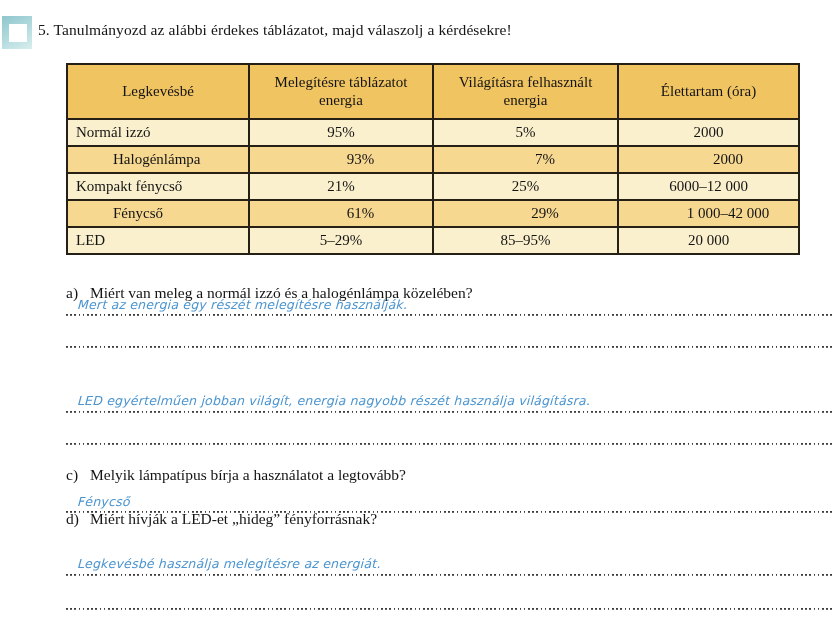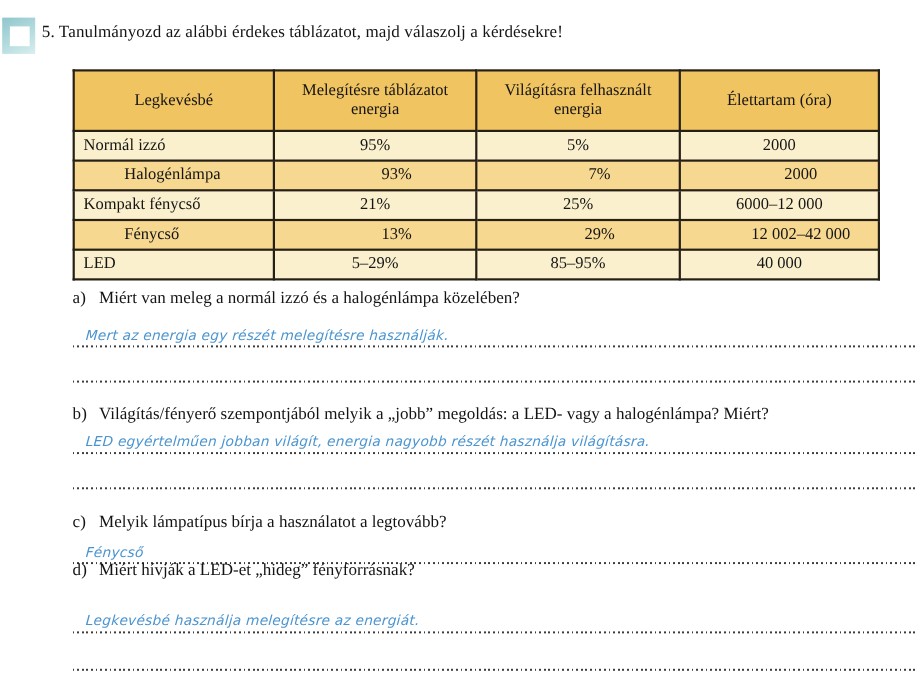--- a/index.html
+++ b/index.html
@@ -114,43 +114,40 @@
         <td>2000</td>
       </tr>
       <tr class="light">
         <td>Kompakt fénycső</td>
         <td>21%</td>
         <td>25%</td>
         <td>6000–12 000</td>
       </tr>
       <tr class="dark">
         <td>Fénycső</td>
-        <td>13%</td>
+        <td>61%</td>
         <td>29%</td>
-        <td>12 002–42 000</td>
+        <td>1 000–42 000</td>
       </tr>
       <tr class="light">
         <td>LED</td>
         <td>5–29%</td>
         <td>85–95%</td>
-        <td>40 000</td>
+        <td>20 000</td>
       </tr>
     </tbody>
   </table>
 
-  <div class="q-line" style="top:262px">
+  <div class="q-line" style="top:284px">
     <span class="q-label">a)</span><span>Miért van meleg a normál izzó és a halogénlámpa közelében?</span>
   </div>
   <div class="answer" style="top:297px">Mert az energia egy részét melegítésre használják.</div>
   <div class="dotline" style="top:313px"></div>
   <div class="dotline" style="top:345px"></div>
 
-  <div class="q-line" style="top:368px">
-    <span class="q-label">b)</span><span>Világítás/fényerő szempontjából melyik a „jobb” megoldás: a LED- vagy a halogénlámpa? Miért?</span>
-  </div>
   <div class="answer" style="top:393px">LED egyértelműen jobban világít, energia nagyobb részét használja világításra.</div>
   <div class="dotline" style="top:410px"></div>
   <div class="dotline" style="top:442px"></div>
 
   <div class="q-line" style="top:466px">
     <span class="q-label">c)</span><span>Melyik lámpatípus bírja a használatot a legtovább?</span>
   </div>
   <div class="answer" style="top:494px">Fénycső</div>
   <div class="dotline" style="top:510px"></div>
 

